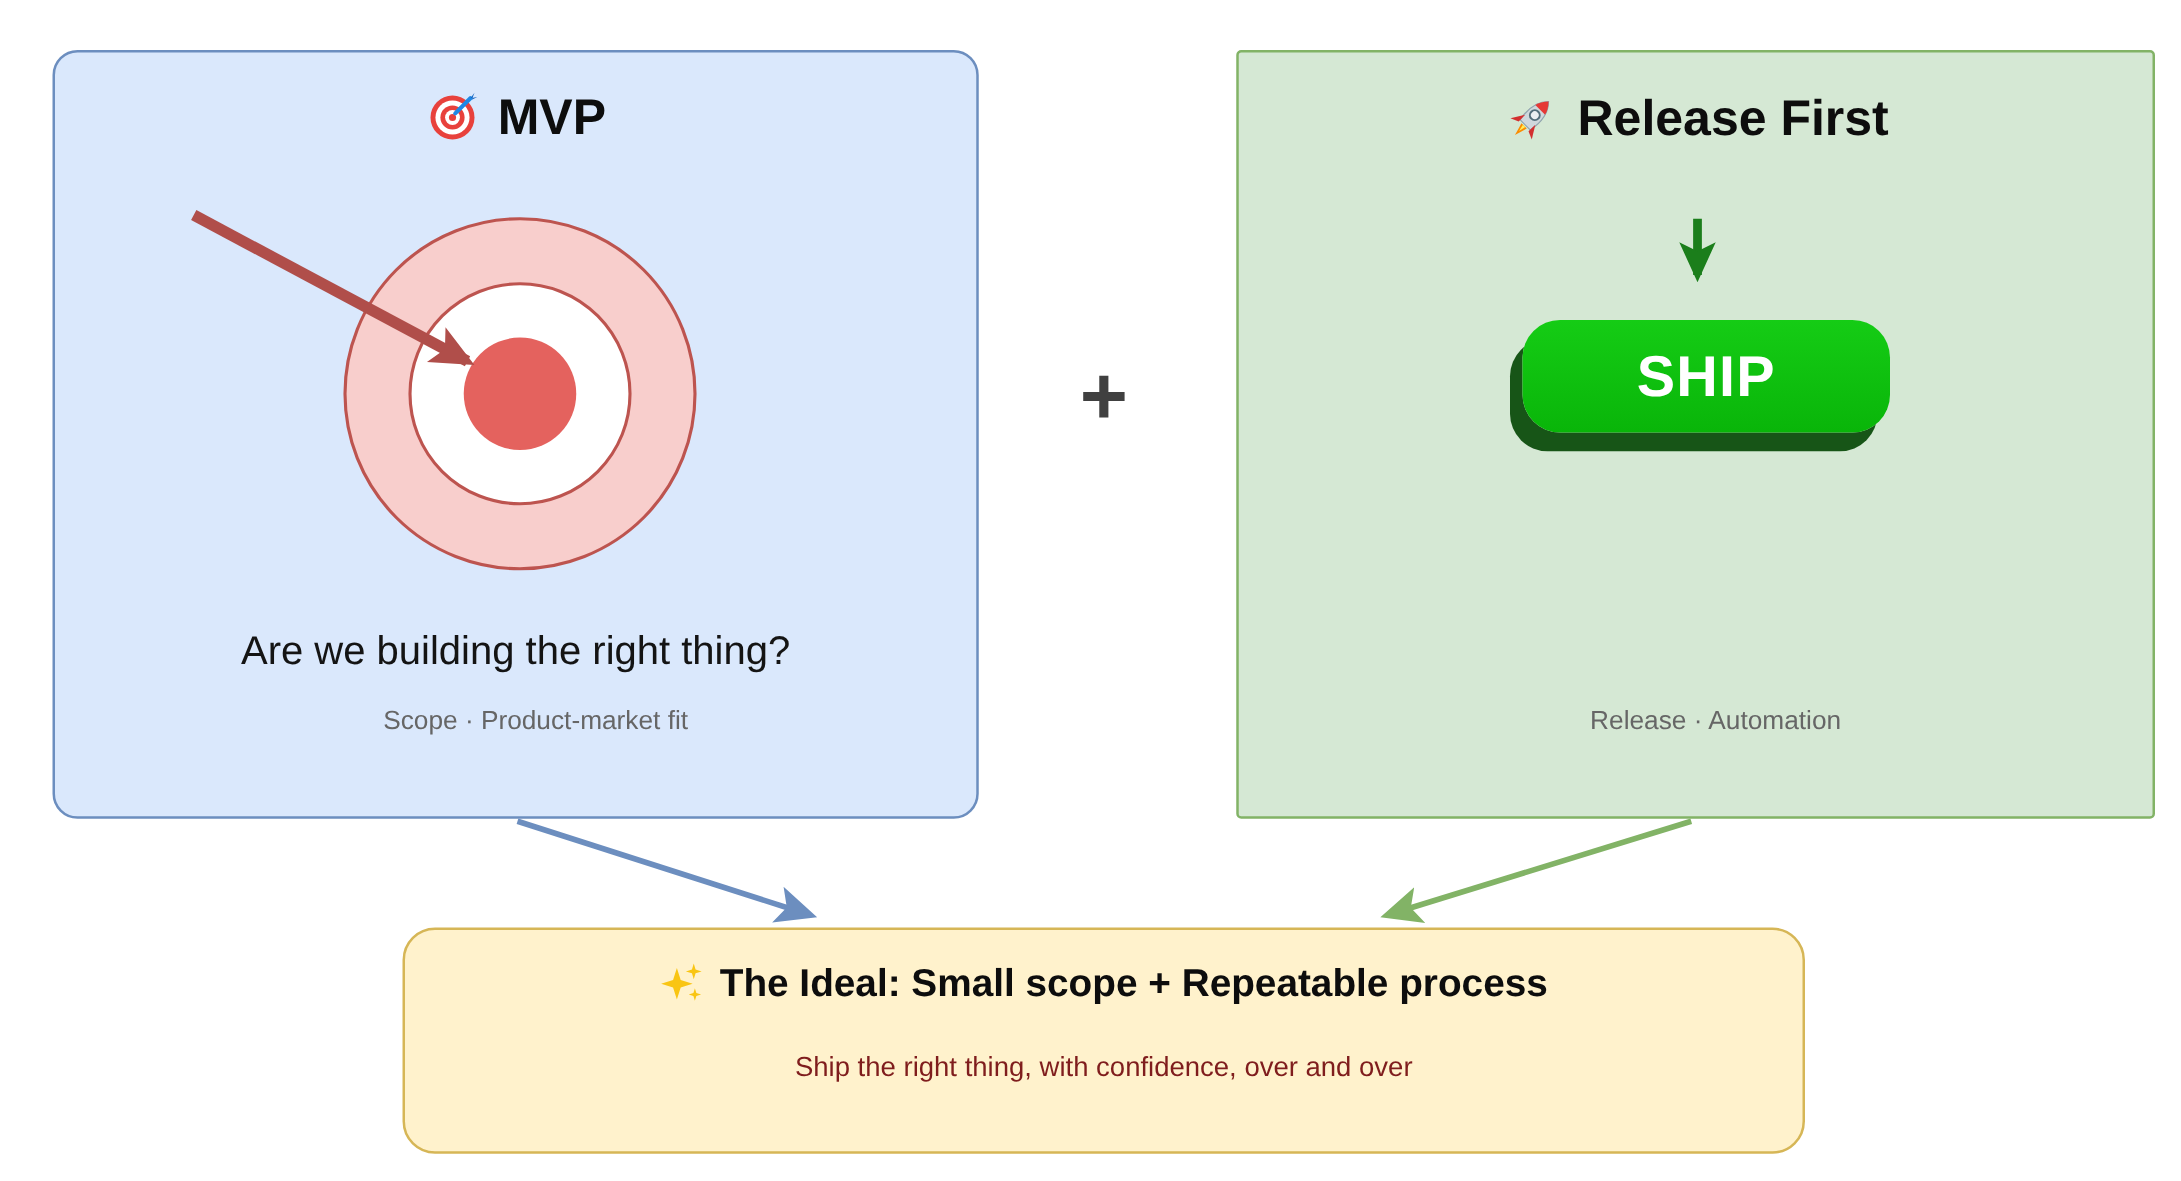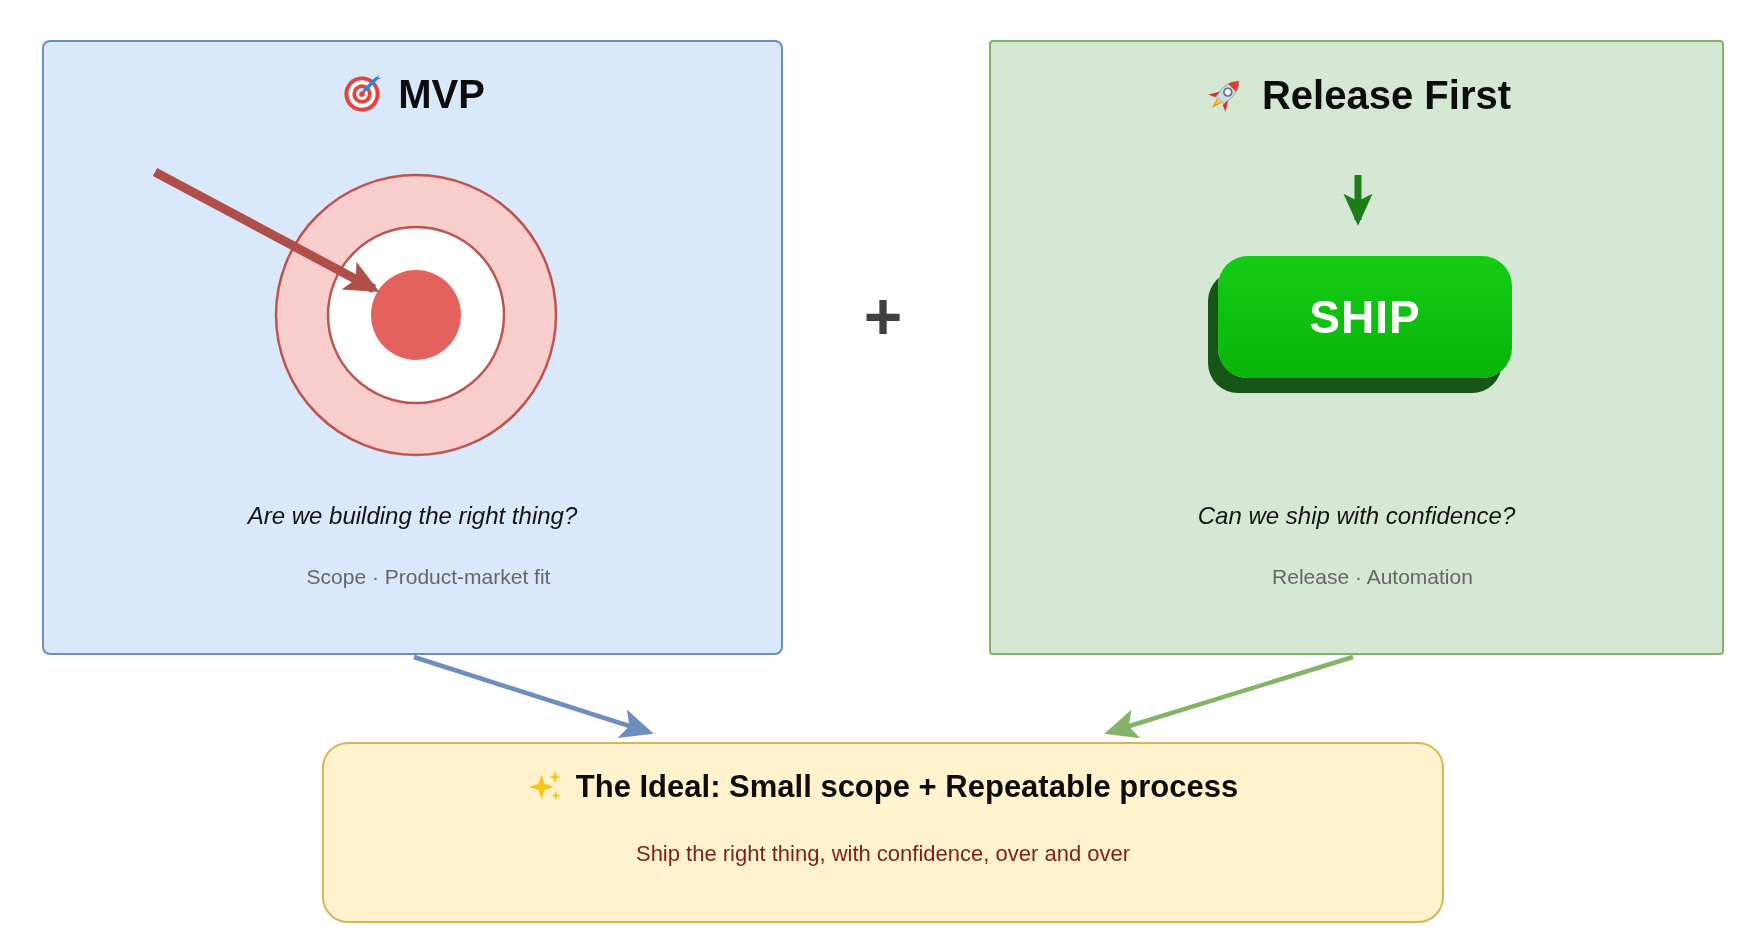--- a/index.html
+++ b/index.html
@@ -2,42 +2,42 @@
 <html style="--mvp-fill: #dae8fc; --mvp-border: #6c8ebf; --release-fill: #d5e8d4; --release-border: #82b366; --ideal-fill: #fff2cc; --ideal-border: #d6b656; --target-ring: #f8cecc; --target-stroke: #bd544f; --target-bull: #e4625e; --target-arrow: #b04e4a; --down-arrow: #1b7e1b; --ship-green: #0cc20c; --ship-shadow: #175517; --connector-blue: #6c8ebf; --connector-green: #82b366; --plus: #404040; --muted-text: #666666;"><head>
 <meta charset="utf-8">
 <style>
   html,body{margin:0;padding:0;background:#ffffff;}
   .canvas{
     position:relative;width:1745px;height:945px;background:#ffffff;
     font-family:"Liberation Sans",sans-serif;overflow:hidden;
   }
   .box{position:absolute;box-sizing:border-box;border:2px solid;}
   .box.mvp{left:42px;top:40px;width:741px;height:615px;
-    background:var(--mvp-fill);border-color:var(--mvp-border);border-radius:8px;}
+    background:var(--mvp-fill);border-color:var(--mvp-border);border-radius:20px;}
   .box.release{left:989px;top:40px;width:735px;height:615px;
     background:var(--release-fill);border-color:var(--release-border);border-radius:4px;}
   .box.ideal{left:322px;top:742px;width:1122px;height:181px;
     background:var(--ideal-fill);border-color:var(--ideal-border);border-radius:26px;}
 
   .box-title{position:absolute;top:30px;left:0;right:0;
     display:flex;align-items:center;justify-content:center;gap:14px;
     font-size:40px;font-weight:700;color:#0d0d0d;line-height:1.1;}
   .icon{display:block;flex:0 0 auto;}
 
   .fill-svg{position:absolute;inset:0;width:100%;height:100%;display:block;}
 
   .question{position:absolute;top:460px;left:0;width:100%;text-align:center;
-    font-style:italic;font-size:24px;color:#141414;}
+    font-size:32px;color:#141414;}
   .caption{position:absolute;top:523px;left:16px;width:100%;text-align:center;
     font-size:21px;color:var(--muted-text);}
 
   .plus{position:absolute;left:883px;top:316px;transform:translate(-50%,-50%);
     font-size:66px;font-weight:700;color:var(--plus);line-height:1;}
 
-  .ship-button{position:absolute;left:227px;top:214px;width:294px;height:122px;
+  .ship-button{position:absolute;left:227px;top:214px;width:294px;height:90px;
     border-radius:30px;background:linear-gradient(#15cc15,#09b509);
     box-shadow:-10px 15px 0 var(--ship-shadow);
     display:flex;align-items:center;justify-content:center;
     color:#ffffff;font-size:46px;font-weight:700;letter-spacing:1px;}
 
   .ideal-title{position:absolute;top:25px;left:0;width:100%;
     display:flex;align-items:center;justify-content:center;gap:12px;
     font-size:31px;font-weight:700;color:#0d0d0d;}
   .ideal-caption{position:absolute;top:97px;left:0;width:100%;text-align:center;
     font-size:22px;color:#7f1d1d;}
@@ -98,21 +98,20 @@
           <path d="M25 21 L30.5 30 L24.8 27.5 Z" fill="#d32f2f"></path>
           <path d="M17.4 27 L20 36 L22.6 27 Z" fill="#fb8c00"></path>
           <path d="M18.8 27 L20 32 L21.2 27 Z" fill="#ffee58"></path>
         </g>
       </svg>
       <span>Release First</span>
     </div>
     <div class="ship-button">
       <span>SHIP</span>
     </div>
-    <div class="question">Can we ship with confidence?</div>
     <div class="caption">Release · Automation</div>
   </section>
 
   <section class="box ideal">
     <div class="ideal-title">
       <svg class="icon" width="36" height="36" viewBox="0 0 40 40" aria-hidden="true">
         <path d="M15 6 L18.4 16.6 L29 20 L18.4 23.4 L15 34 L11.6 23.4 L1 20 L11.6 16.6 Z" fill="#f9c513"></path>
         <path d="M30 2 L31.6 7.4 L37 9 L31.6 10.6 L30 16 L28.4 10.6 L23 9 L28.4 7.4 Z" fill="#f9c513"></path>
         <path d="M31 24 L32.3 28.2 L36.5 29.5 L32.3 30.8 L31 35 L29.7 30.8 L25.5 29.5 L29.7 28.2 Z" fill="#f9c513"></path>
       </svg>

